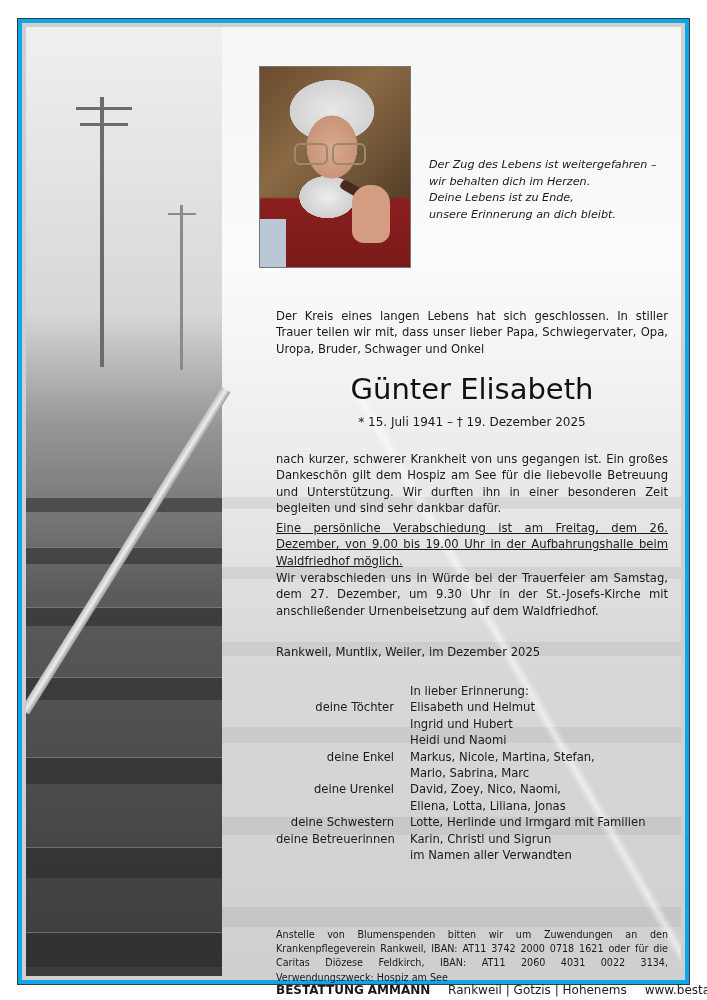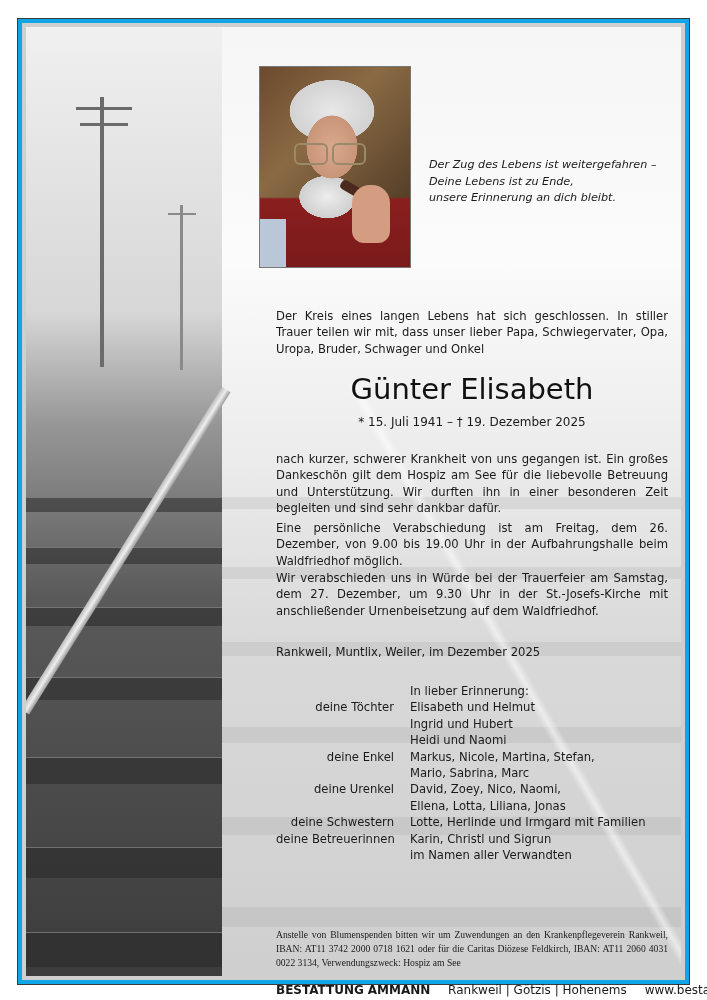--- a/index.html
+++ b/index.html
@@ -31,31 +31,31 @@
   .portrait .pipe { position:absolute; left:80px; top:116px; width:20px; height:10px; background:#4a2a1c; border-radius:4px; transform:rotate(30deg); }
 
   .motto { position:absolute; left:411px; top:138px; width:240px; font-family:"DejaVu Sans", sans-serif; font-style:italic; font-size:11.2px; line-height:16.6px; color:#1a1a1a; }
   .motto div { white-space:nowrap; }
 
   .text { position:absolute; left:258px; width:392px; font-size:11.6px; line-height:16.3px; text-align:justify; color:#1a1a1a; }
   .intro { top:289px; }
   .name { position:absolute; left:258px; width:392px; top:352px; text-align:center; font-size:29px; line-height:36px; color:#111; font-family:"DejaVu Sans", sans-serif; }
   .dates { position:absolute; left:258px; width:392px; top:395px; text-align:center; font-size:12px; line-height:16px; }
   .p1 { top:432px; }
-  .p2 { top:501px; }
+  .p2 { top:501px;text-decoration:underline; }
   .p3 { top:551px; }
   .place { position:absolute; left:258px; top:625px; font-size:11.6px; line-height:16px; }
 
   .family { position:absolute; left:258px; top:664px; width:400px; font-size:11.6px; line-height:16.4px; }
   .family .row { display:flex; }
   .family .rel { width:118px; text-align:right; padding-right:16px; white-space:nowrap; }
   .family .names { white-space:nowrap; }
 
   .kondo { position:absolute; left:258px; top:860px; font-size:11.6px; line-height:16.5px; }
-  .spenden { position:absolute; left:258px; top:909px; width:392px; font-size:9.6px; line-height:14.2px; text-align:justify;font-family:Liberation Serif, serif; }
+  .spenden { position:absolute; left:258px; top:909px; width:392px; font-size:9.6px; line-height:14.2px; text-align:justify; }
   .footer { position:absolute; left:258px; top:965px; font-size:12px; line-height:12px; white-space:nowrap; color:#1a1a1a; }
   .footer .sep { display:inline-block; width:14px; }
 </style>
 </head>
 <body>
 
 <div class="frame">
   <div class="inner">
 
     <div class="strip">
@@ -86,20 +86,21 @@
   <div class="portrait">
     <div class="shirt"></div>
     <div class="glasses" style="left:34px;"></div>
     <div class="glasses" style="left:72px;"></div>
     <div class="pipe"></div>
     <div class="hand"></div>
   </div>
 
   <div class="motto">
     <div>Der Zug des Lebens ist weitergefahren –</div>
+    <div>wir behalten dich im Herzen.</div>
     <div>Deine Lebens ist zu Ende,</div>
     <div>unsere Erinnerung an dich bleibt.</div>
   </div>
 
   <div class="text intro">Der Kreis eines langen Lebens hat sich geschlossen. In stiller Trauer teilen wir mit, dass unser lieber Papa, Schwiegervater, Opa, Uropa, Bruder, Schwager und Onkel</div>
   <div class="name">Günter Elisabeth</div>
   <div class="dates">* 15. Juli 1941  –  † 19. Dezember 2025</div>
 
   <div class="text p1">nach kurzer, schwerer Krankheit von uns gegangen ist. Ein großes Dankeschön gilt dem Hospiz am See für die liebevolle Betreuung und Unterstützung. Wir durften ihn in einer besonderen Zeit begleiten und sind sehr dankbar dafür.</div>
   <div class="text p2">Eine persönliche Verabschiedung ist am Freitag, dem 26. Dezember, von 9.00 bis 19.00 Uhr in der Aufbahrungshalle beim Waldfriedhof möglich.</div>

